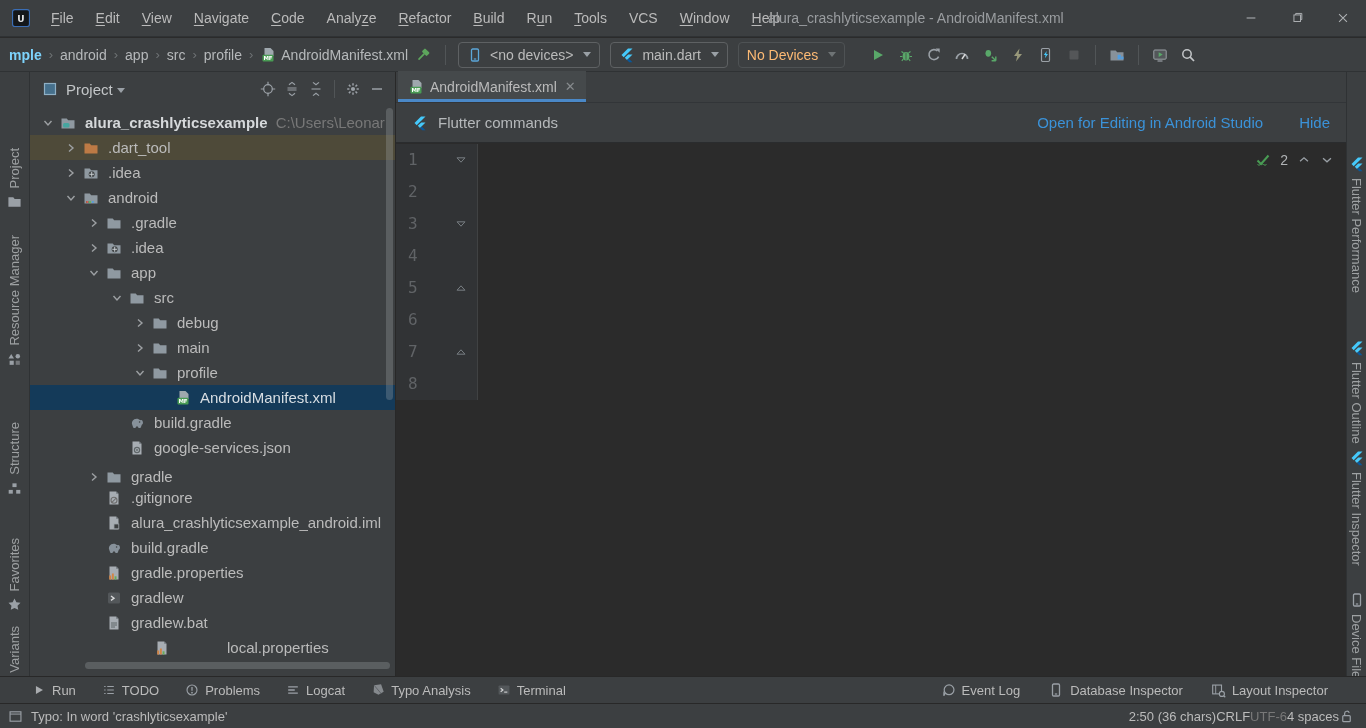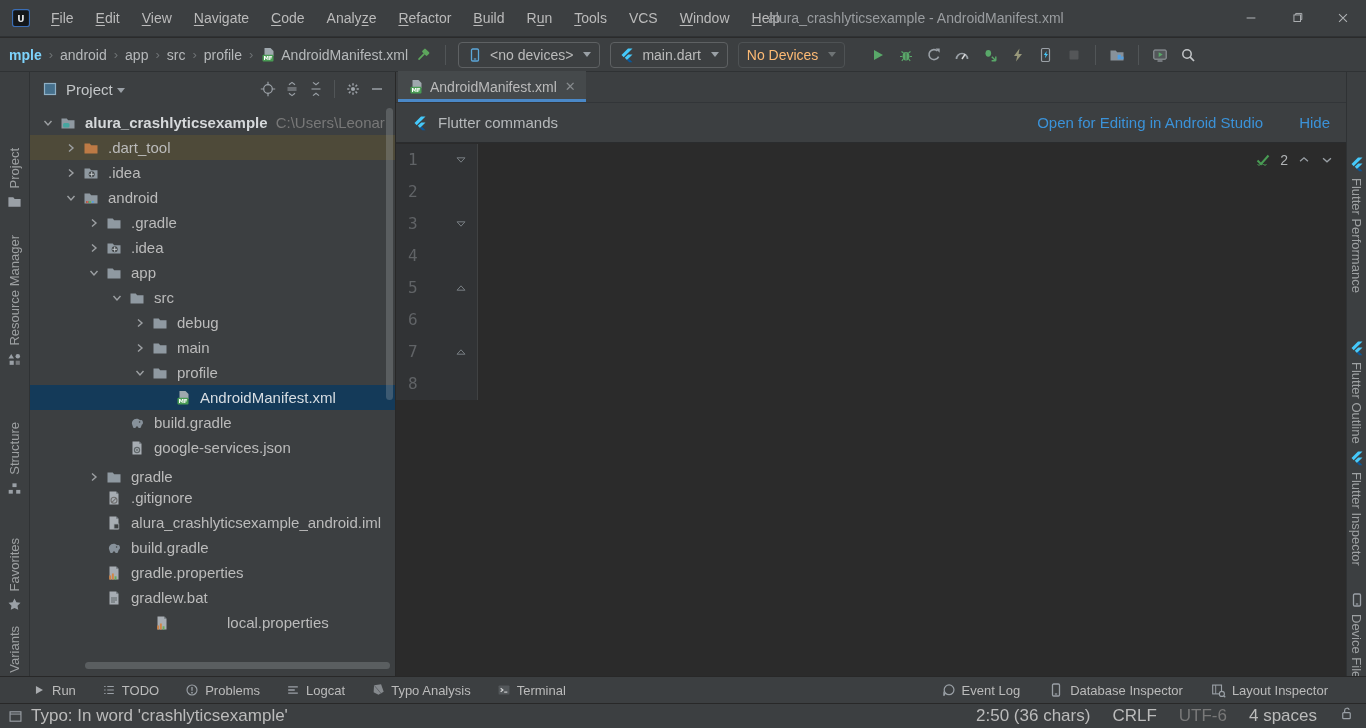--- a/index.html
+++ b/index.html
@@ -108,23 +108,23 @@
     font-size:14px; color:#9da0a3; }
 
   
   #bottombar { position:absolute; left:0; top:676px; width:1366px; height:27px; background:#3c3f41;
     border-top:1px solid #282828; display:flex; align-items:center; font-size:13px; }
   .bitem { display:flex; align-items:center; gap:6px; margin-right:26px; color:#bbbbbb; }
   #bottom-left { display:flex; margin-left:32px; }
   #bottom-right { display:flex; margin-left:auto; margin-right:10px; }
   #bottom-right .bitem { margin-right:28px; }
   #statusbar { position:absolute; left:0; top:703px; width:1366px; height:25px; background:#3c3f41;
-    border-top:1px solid #282828; display:flex; align-items:center; font-size:17px; color:#bbbbbb; }
+    border-top:1px solid #282828; display:flex; align-items:center; font-size:13px; color:#bbbbbb; }
   #status-msg { display:flex; align-items:center; gap:8px; margin-left:8px; }
-  #status-right { margin-left:auto; display:flex; align-items:flex-start; gap:22px; margin-right:12px; }
+  #status-right { margin-left:auto; display:flex; align-items:flex-start; margin-right:12px; }
   #status-right .dim { color:#787878; }
   svg { display:block; }
 </style>
 </head>
 <body>
 
 <div id="app">
 
   <div id="titlebar">
     <span id="app-icon">
@@ -653,20 +653,30 @@
           <span class="ticon">
             <svg width="16" height="16" viewBox="0 0 16 16">
               <path d="M3.5 1.5h6.7l2.3 2.3v10.7H3.5z" fill="#a7adb3"></path>
               <path d="M10.2 1.5v2.3h2.3z" fill="#6f757b"></path>
               <rect x="3.2" y="10.5" width="1.9" height="4" fill="#d28445"></rect>
               <rect x="5.9" y="8.5" width="1.9" height="6" fill="#d28445"></rect>
               <rect x="8.6" y="11.3" width="1.9" height="3.2" fill="#6aab58"></rect>
             </svg>
           </span>
           <span class="tlabel">gradle.properties</span>
+        </div>
+        <div class="trow" style="padding-left: 56px;">
+          <span class="arrow"></span>
+          <span class="ticon">
+            <svg width="16" height="16" viewBox="0 0 16 16">
+              <rect x="2" y="2.5" width="12" height="11" rx="1.5" fill="#53575a"></rect>
+              <path d="M5 6l3 2.2L5 10.4" stroke="#d9dadb" stroke-width="1.4" fill="none"></path>
+            </svg>
+          </span>
+          <span class="tlabel">gradlew</span>
         </div>
         <div class="trow" style="padding-left: 56px;">
           <span class="arrow"></span>
           <span class="ticon">
             <svg width="16" height="16" viewBox="0 0 16 16">
               <path d="M3.5 1.5h6.7l2.3 2.3v10.7H3.5z" fill="#a7adb3"></path>
               <path d="M10.2 1.5v2.3h2.3z" fill="#6f757b"></path>
               <path d="M5 8h6M5 10h6M5 12h4" stroke="#5f6668" stroke-width="1"></path>
             </svg>
           </span>

